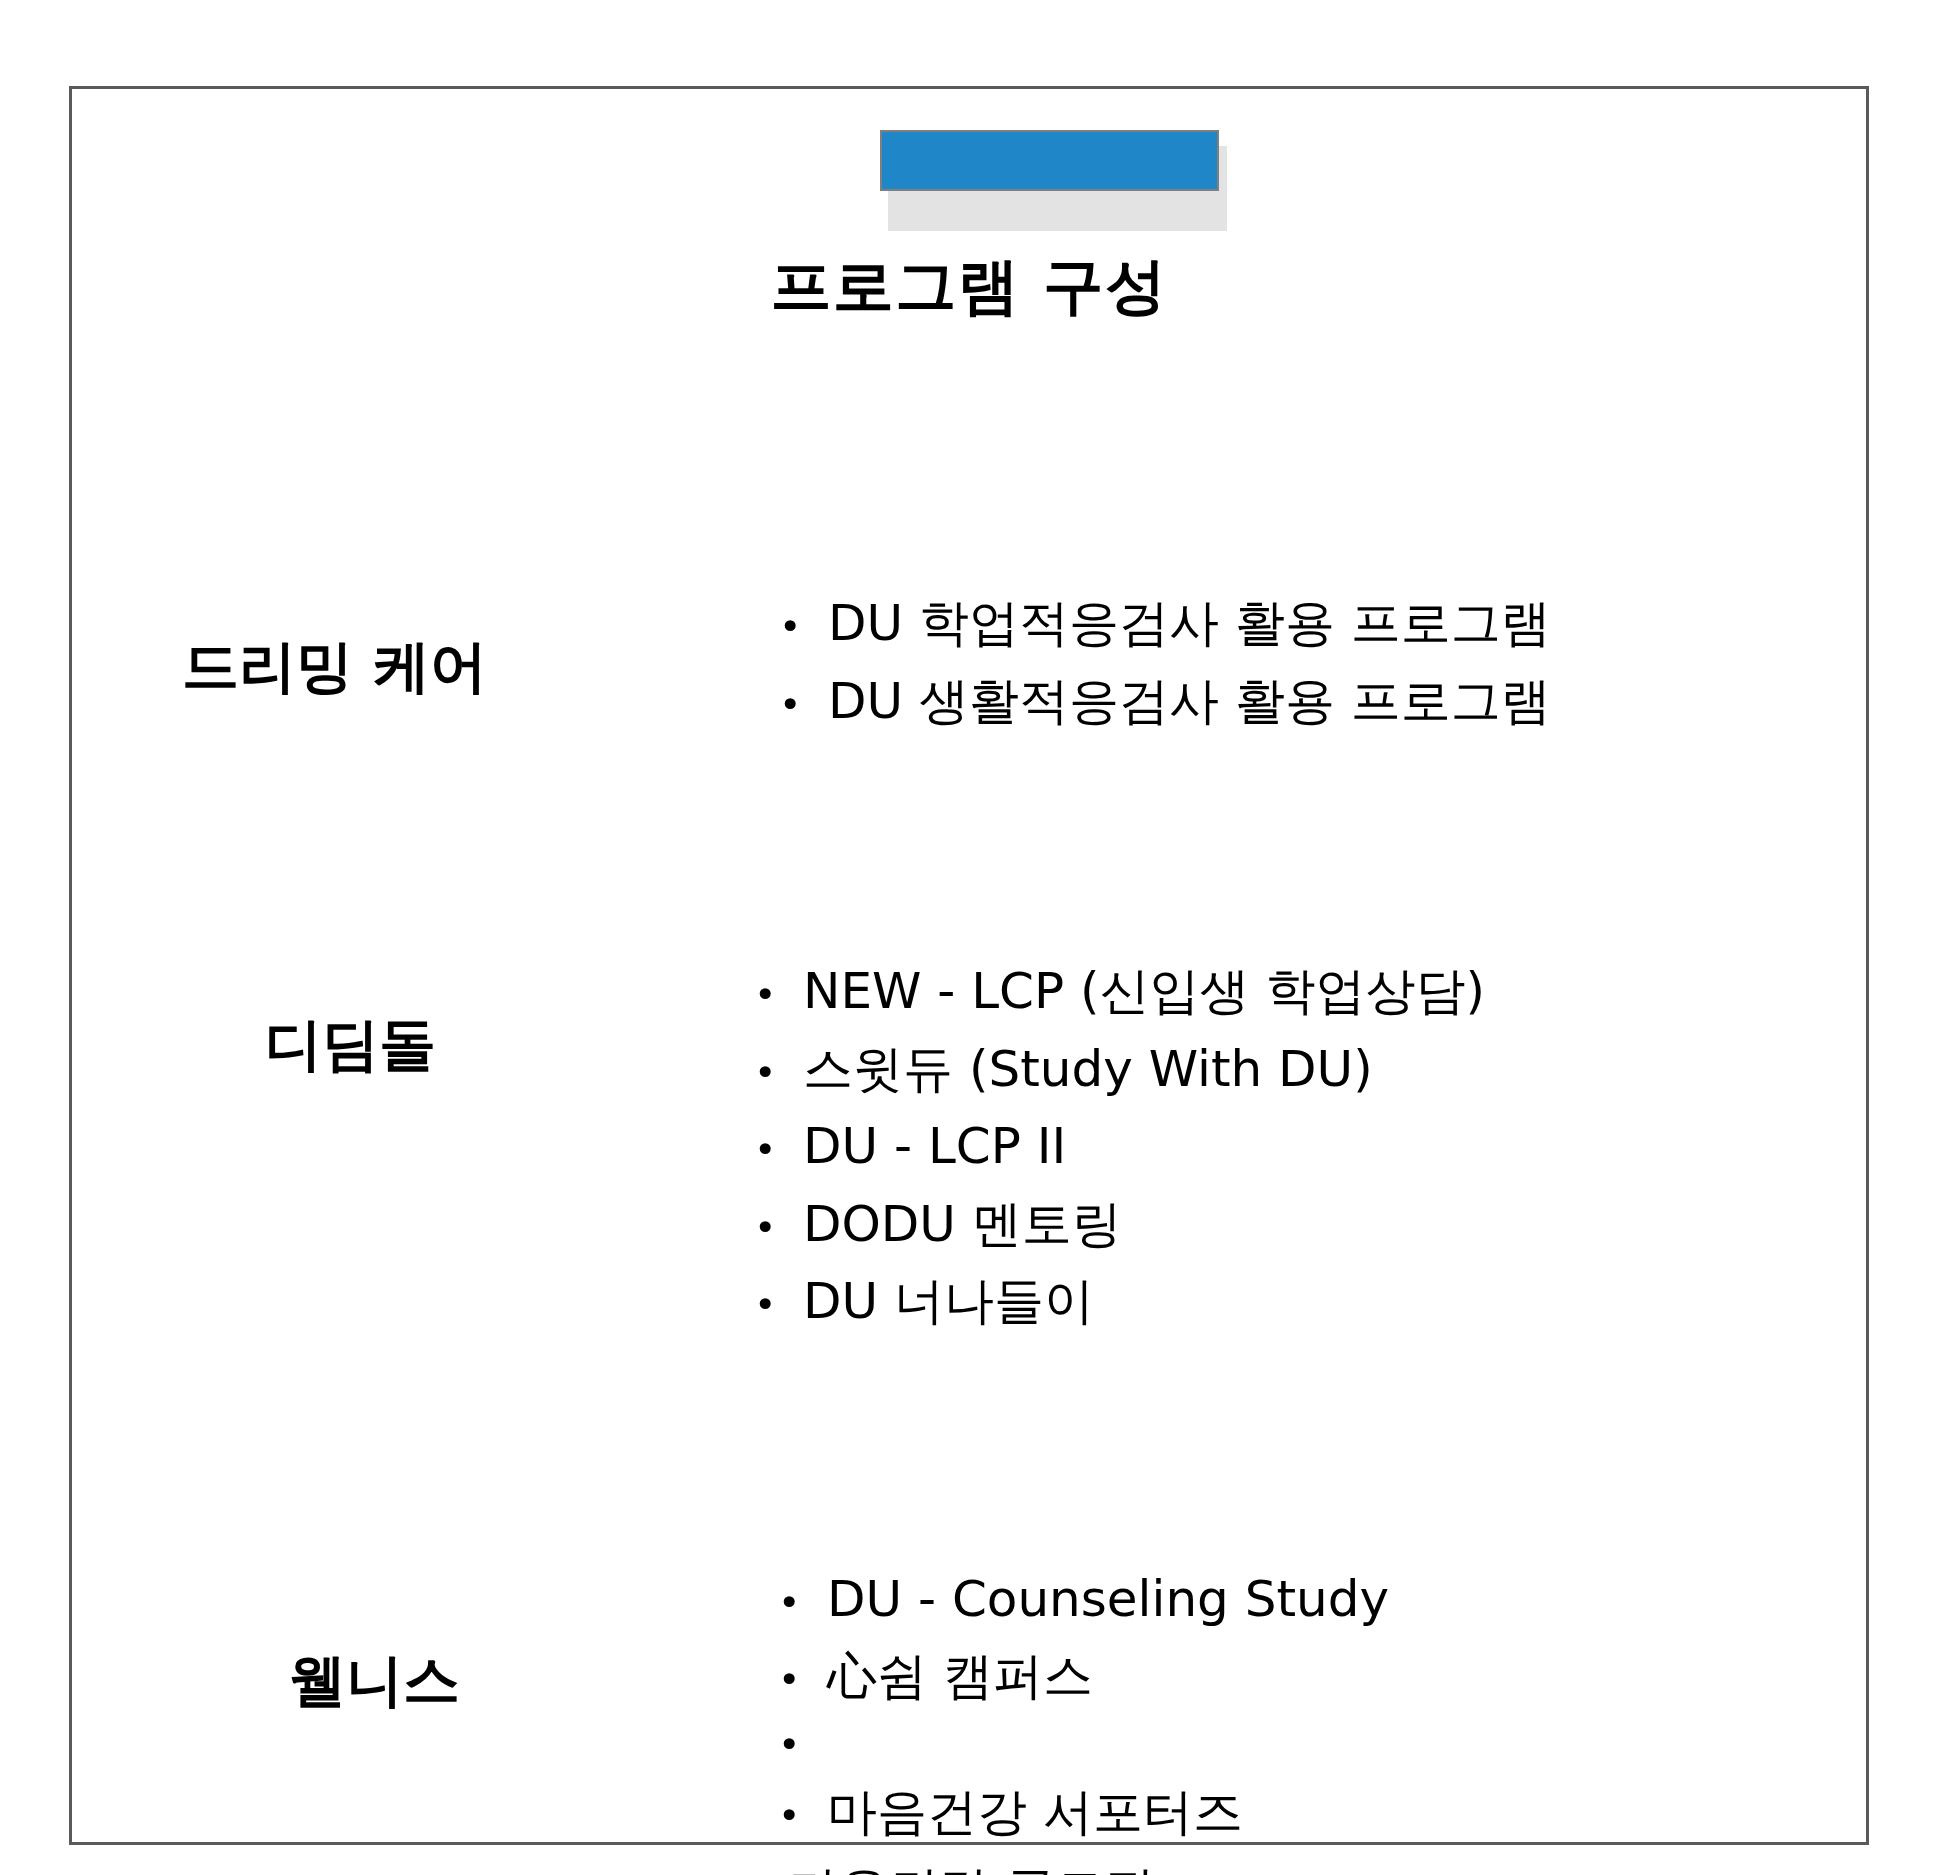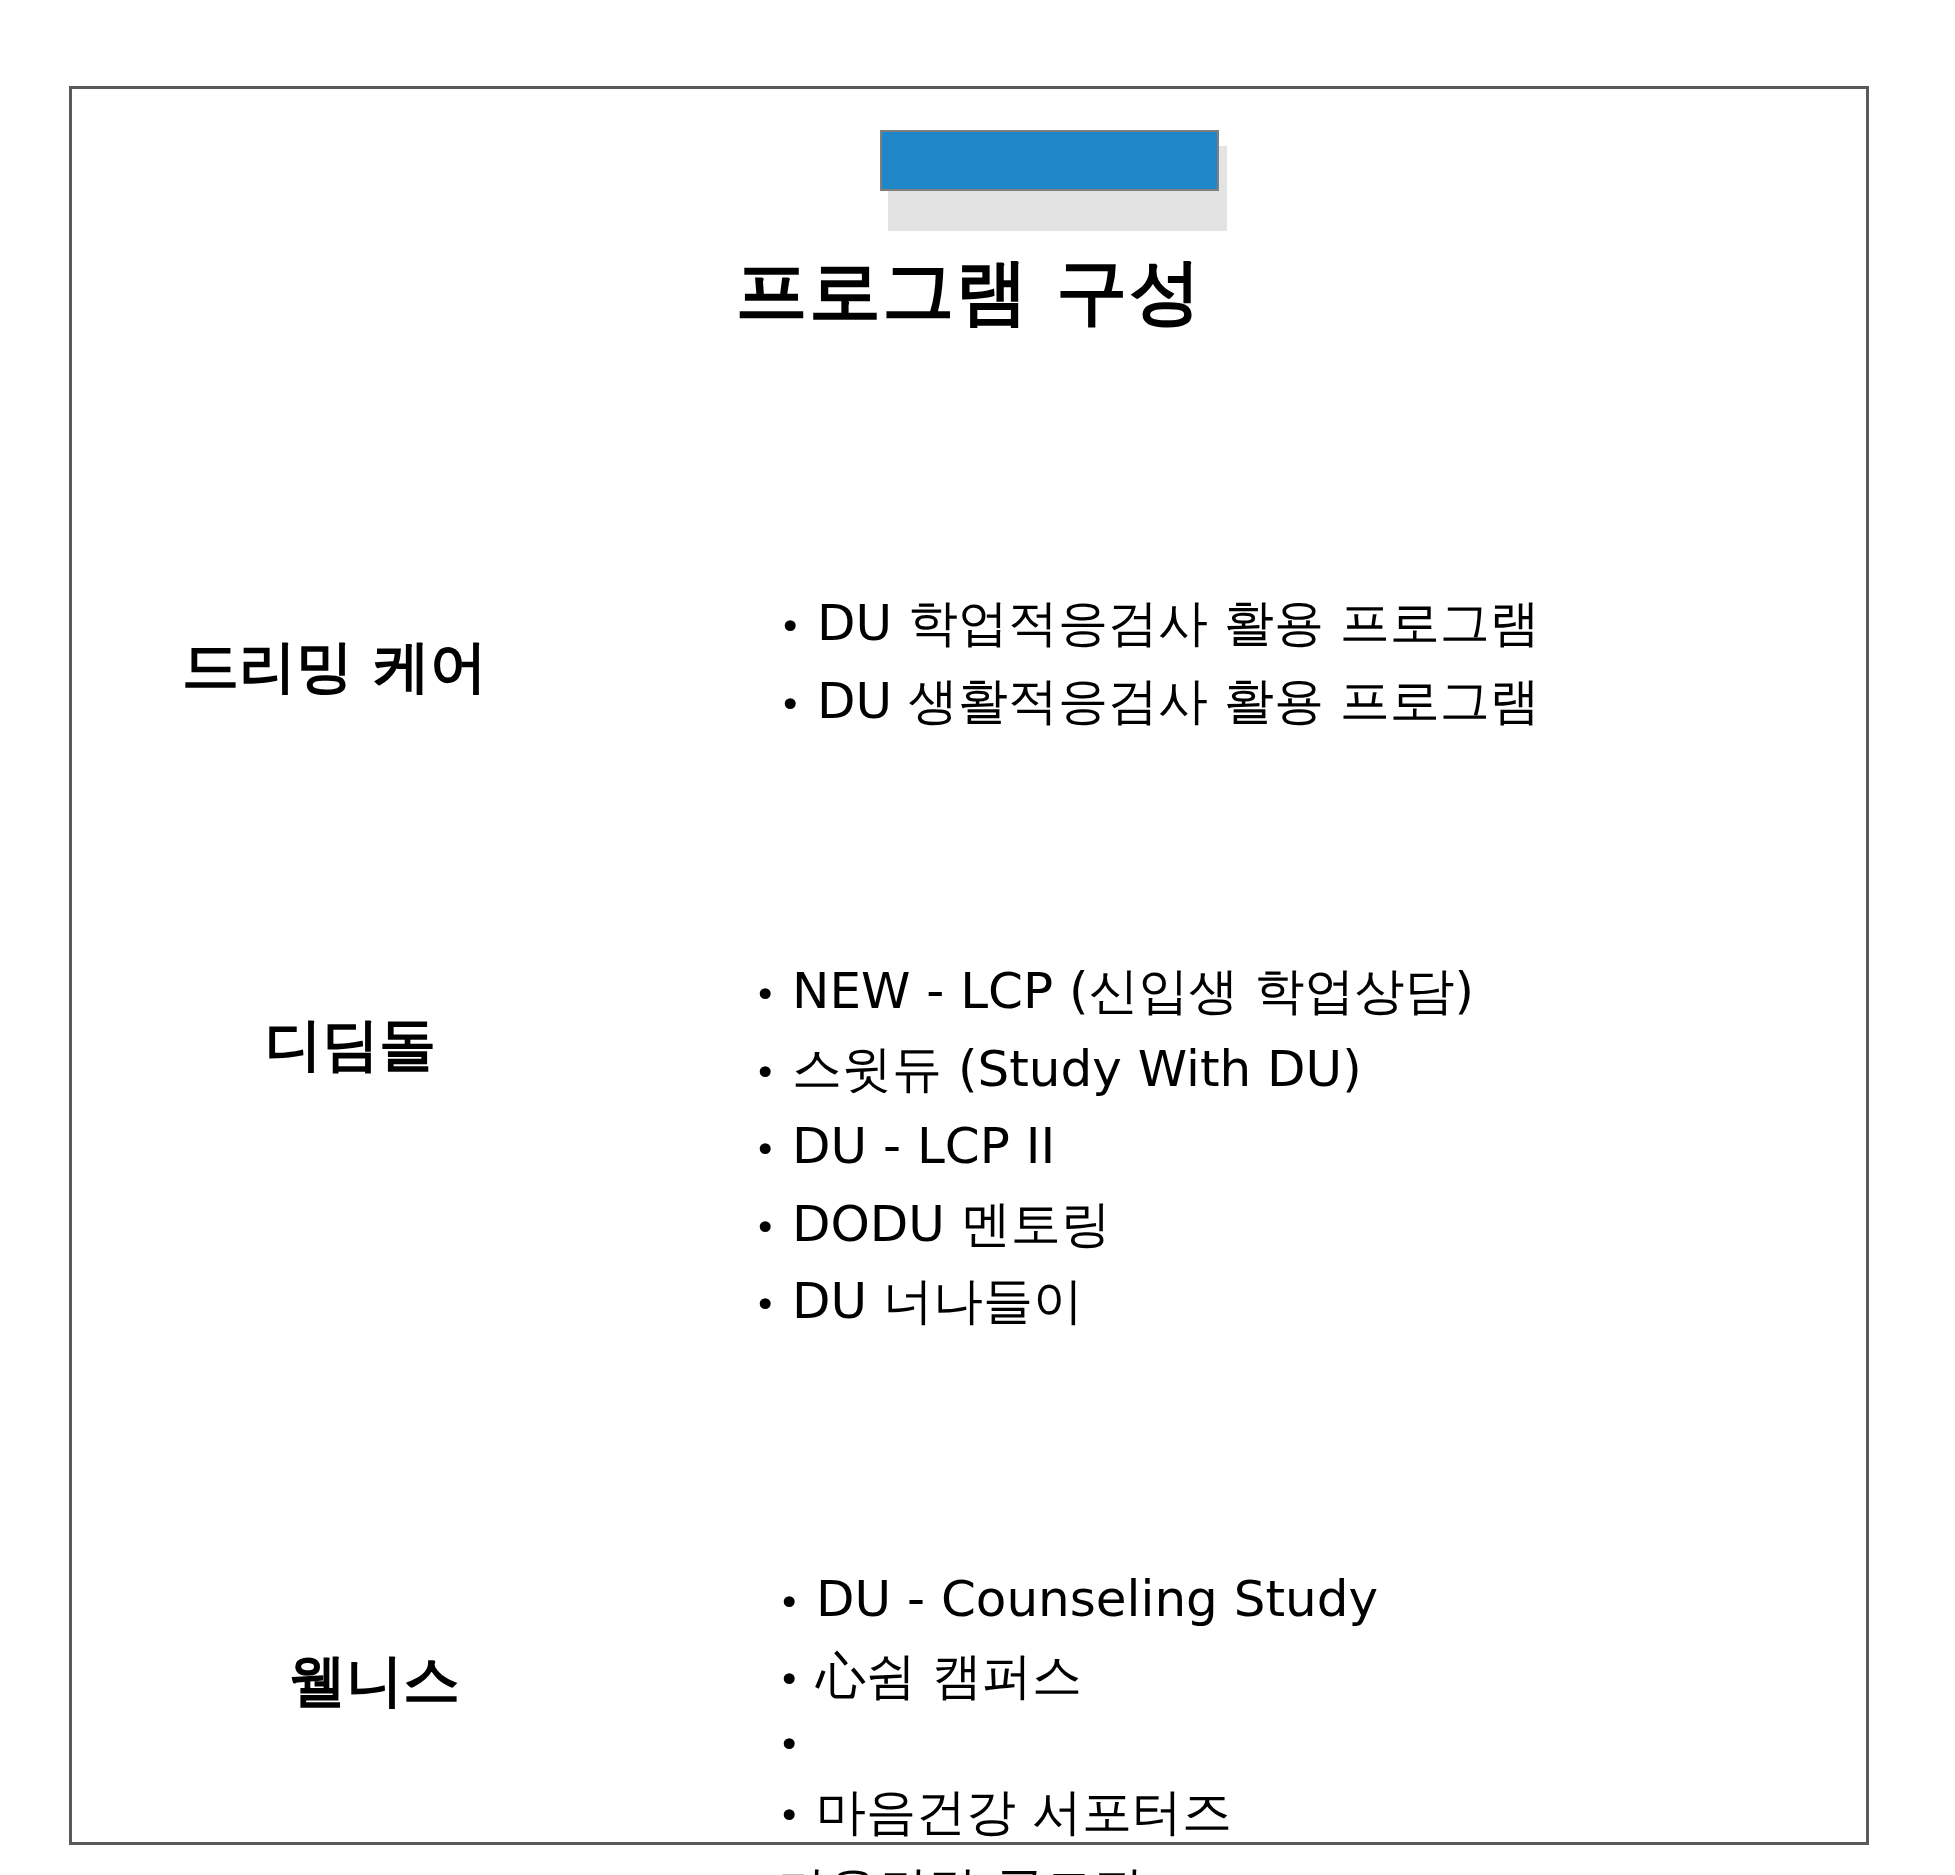--- a/index.html
+++ b/index.html
@@ -48,21 +48,21 @@
     box-sizing: border-box;
   }
 
   
   .slide-title {
     position: absolute;
     left: 0;
     top: 163px;
     width: 100%;
     text-align: center;
-    font-size: 72px;
+    font-size: 61px;
     font-weight: 700;
     letter-spacing: 1.4px;
     line-height: 1.1;
     color: #000000;
   }
 
   
   .groups {
     position: absolute;
     left: 0;
@@ -100,20 +100,21 @@
   }
   .bullet {
     display: inline-block;
     width: 38px;
     flex: 0 0 38px;
     font-size: 38px;
     line-height: 1.55;
   }
   .item-text {
     display: inline-block;
+    margin-left: 11px;
   }
 
   
   .group--dreaming { margin-top: 0px; gap: 41px; }
   .group--dreaming .group-label { padding-top: 47px; }
   .group--didimdol { margin-top: 213px; }
   .group--didimdol .group-label { padding-top: 57px; margin-left: 16px; }
   .group--wellness { margin-top: 220px; }
   .group--wellness .group-label { padding-top: 85px; margin-left: 40px; }
 </style>

